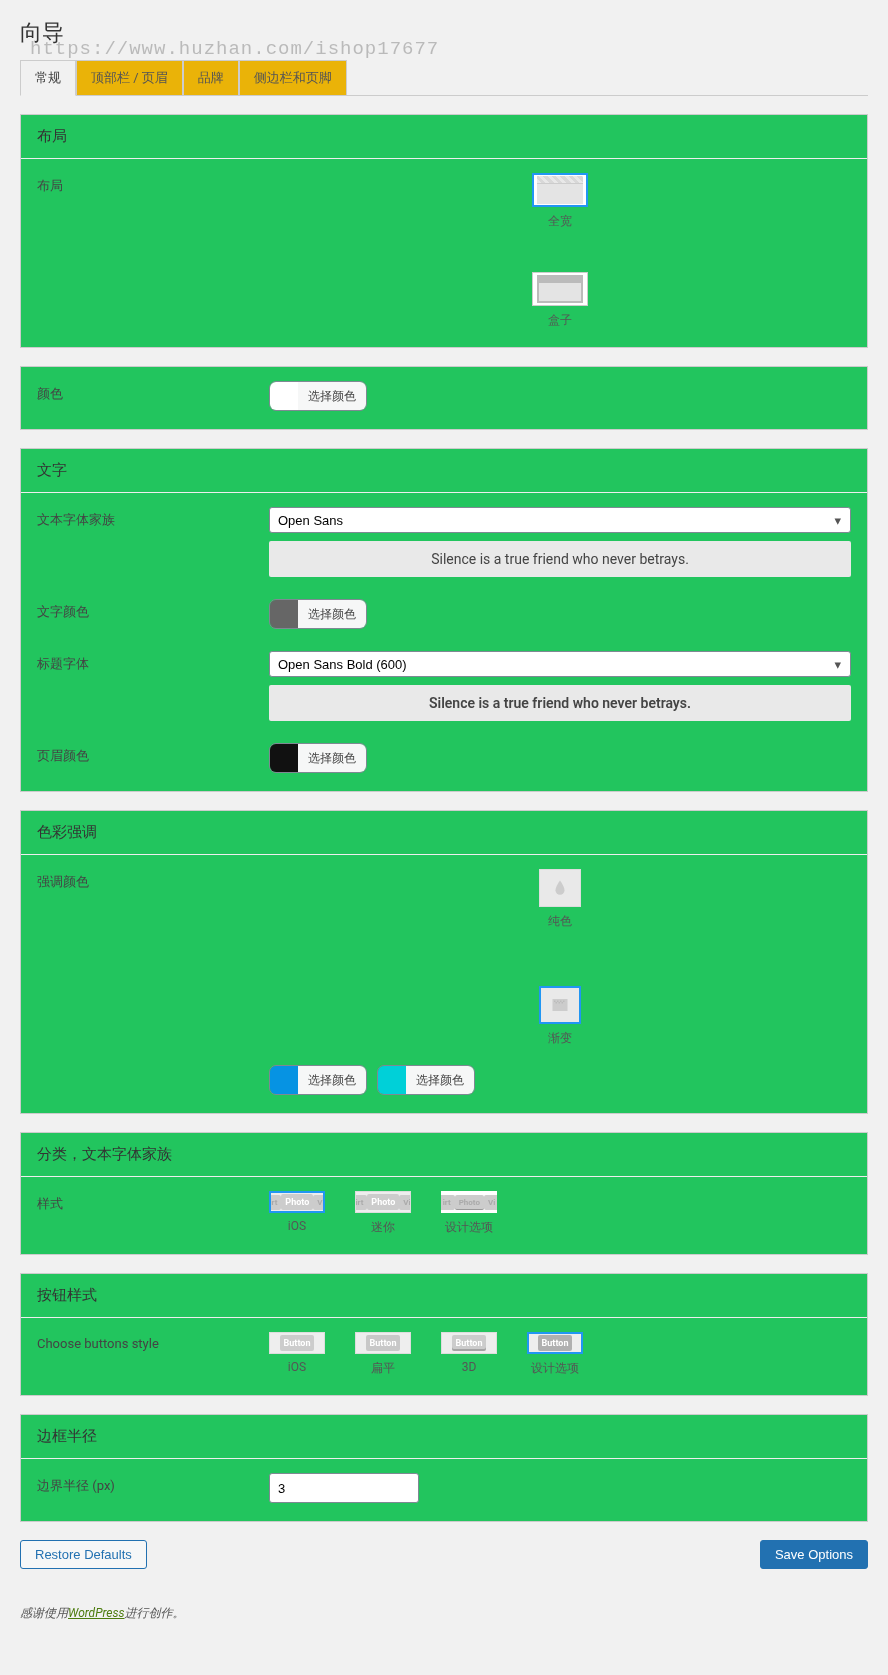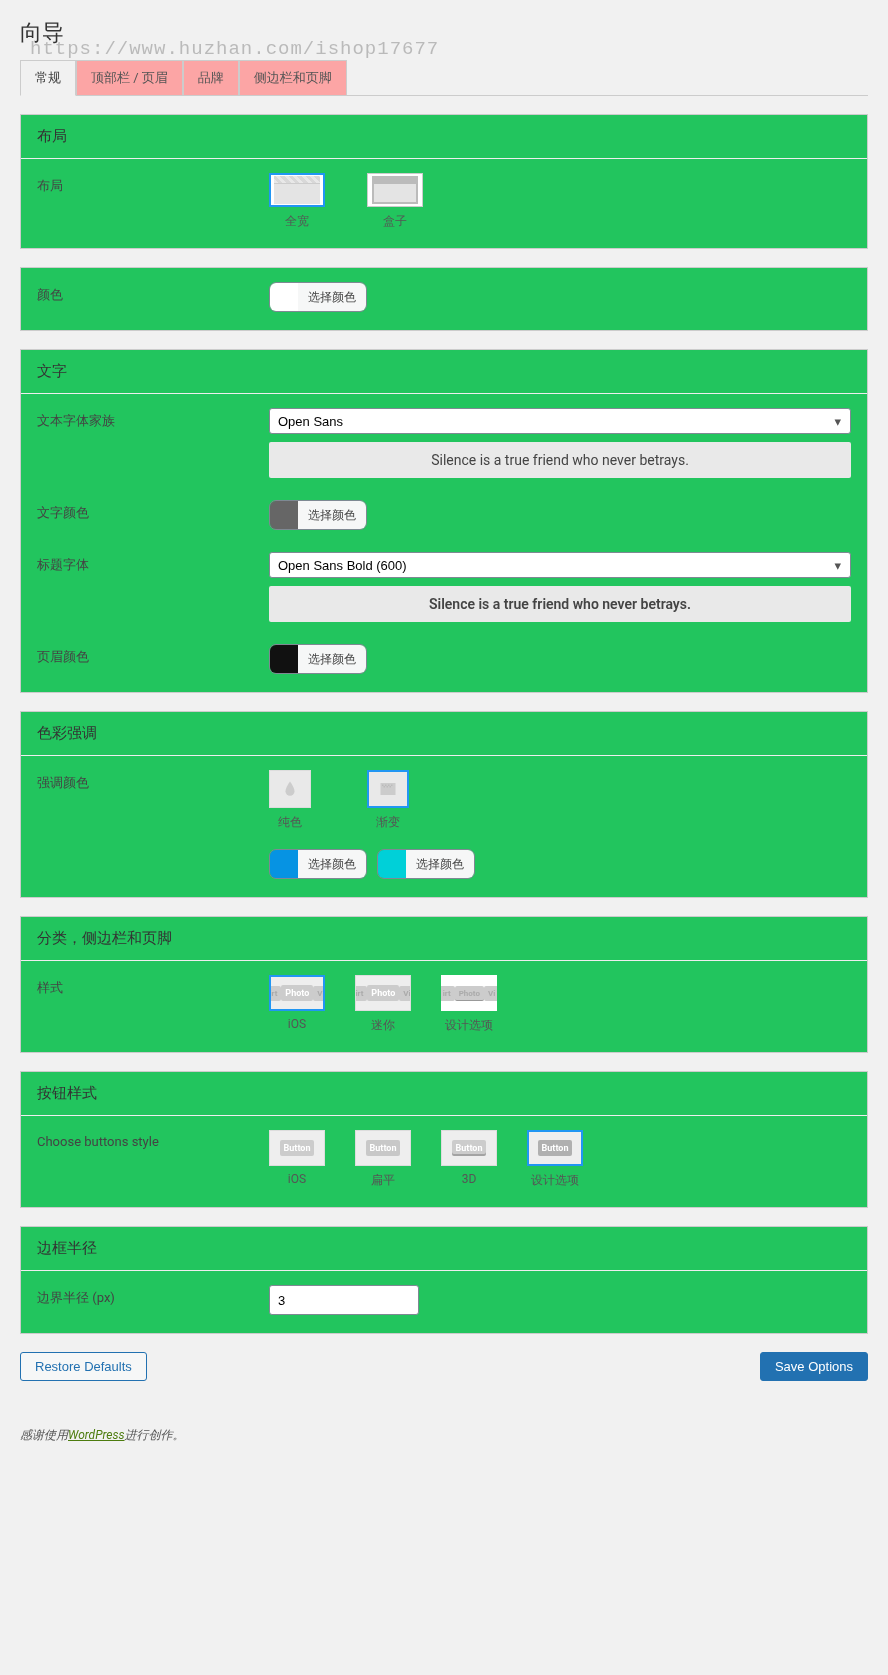--- a/index.html
+++ b/index.html
@@ -1,30 +1,30 @@
 <!DOCTYPE html>
 <html><head>
 <meta charset="utf-8">
 <style>
 * { box-sizing: border-box; margin: 0; padding: 0; }
 body { font-family: -apple-system, "Segoe UI", Roboto, sans-serif; font-size: 13px; background: #f1f1f1; color: #444; width: 888px; }
 .wrap { padding: 10px 20px 20px 20px; }
 .page-title { font-size: 22px; font-weight: 400; color: #333; margin: 8px 0 12px 0; }
 .watermark { position: absolute; top: 38px; left: 30px; font-family: "Courier New", monospace; font-size: 19px; color: rgba(120,120,120,0.45); letter-spacing: 1px; pointer-events: none; z-index: 10; }
 .tabs { display: flex; border-bottom: 1px solid #ccc; margin-bottom: 18px; }
-.tab { padding: 8px 14px; background: #fca5a5; border: 1px solid #ccc; margin-bottom: -1px; margin-right: 0; color: #555; cursor: pointer; font-size: 13px; }
+.tab { padding: 8px 14px; background: #eab308; border: 1px solid #ccc; margin-bottom: -1px; margin-right: 0; color: #555; cursor: pointer; font-size: 13px; }
 .tab.active { background: #f1f1f1; border-bottom-color: #f1f1f1; color: #444; font-weight: 500; }
 .panel { background: #22c55e; border: 1px solid #ccc; margin-bottom: 18px; }
 .panel-header { padding: 12px 16px; border-bottom: 1px solid #eee; font-size: 15px; color: #333; }
 .panel-body { padding: 14px 16px 18px 16px; }
 .field { display: flex; align-items: flex-start; margin-bottom: 18px; }
 .field:last-child { margin-bottom: 0; }
 .label { width: 232px; flex-shrink: 0; color: #444; font-size: 13px; padding-top: 4px; }
 .controls { flex-grow: 1; }
-.thumb-row { display: flex; gap: 42px; }
+.thumb-row { display: flex; gap: 42px; flex-direction: column; }
 .thumb-item { text-align: center; font-size: 12px; color: #555; }
 .thumb-box { width: 56px; height: 34px; border: 1px solid #ccc; margin: 0 auto 6px auto; padding: 2px; display: flex; align-items: center; justify-content: center; background:#fff; }
 .thumb-box.selected { border: 2px solid #2196f3; }
 .layout-full { width: 46px; height: 28px; background: repeating-linear-gradient(45deg,#d8d8d8,#d8d8d8 3px,#e8e8e8 3px,#e8e8e8 6px); position:relative; }
 .layout-full:after{content:'';position:absolute;left:0;right:0;top:7px;bottom:0;background:#e4e4e4;border-top:1px solid #ccc;}
 .layout-box { width: 46px; height: 28px; background:#e4e4e4;border:2px solid #bbb;position:relative;}
 .layout-box:before{content:'';position:absolute;left:0;right:0;top:0;height:6px;background:#bbb;}
 .color-picker { display: inline-flex; border: 1px solid #7e8993; border-radius: 7px; overflow: hidden; vertical-align: middle; }
 .color-swatch { width: 28px; height: 28px; }
 .color-btn { padding: 0 10px; line-height: 28px; background:#f6f7f7; cursor:pointer; font-size:12px; }
@@ -36,30 +36,30 @@
 .icon-box.selected { border: 2px solid #2196f3; }
 .drop-svg { width:18px;height:22px;fill:#ccc;}
 .grad-svg { width:20px;height:18px;fill:#ccc;}
 .color-row { display:flex; gap:10px;}
 .swatch-sel .color-swatch{ background:#0693e3;}
 .swatch-sel2 .color-swatch{ background:#00d0d8;}
 .swatch-gray .color-swatch{ background:#666;}
 .swatch-black .color-swatch{ background:#111;}
 .swatch-white .color-swatch{ background:#fff;}
 .btn-style-row { display:flex; gap:30px;}
-.style-thumb { width:56px;height:36px;background:#eee;border:1px solid #ddd;display:flex;align-items:center;justify-content:center;margin:0 auto 6px auto;font-size:9px;color:#888;font-weight:bold;overflow:hidden;}
+.style-thumb { width:56px;height:22px;background:#eee;border:1px solid #ddd;display:flex;align-items:center;justify-content:center;margin:0 auto 6px auto;font-size:9px;color:#888;font-weight:bold;overflow:hidden;}
 .style-thumb.selected{border:2px solid #2196f3;}
 .style-thumb span{background:#ccc;padding:3px 4px;border-radius:2px;color:#fff;font-size:9px;}
 .style-thumb .txt{color:#aaa;font-size:8px;}
 .btn-chip{background:#bbb;color:#fff;font-size:9px;padding:5px 7px;border-radius:2px;font-weight:bold;}
 .btn-chip.d3{box-shadow:inset 0 -2px 0 rgba(0,0,0,0.2);}
 .btn-chip.flat{background:#c8c8c8;}
 .btn-chip.sel{background:#b0b0b0;}
 .number-input { width: 150px; height: 30px; border: 1px solid #7e8993; border-radius: 3px; padding: 0 8px; font-size: 13px; }
-.footer-actions { display: flex; justify-content: space-between; margin-top: 10px; margin-bottom: 40px;}
+.footer-actions { display: flex; justify-content: space-between; margin-top: 10px; margin-bottom: 30px;}
 .btn { padding: 6px 14px; border-radius: 3px; font-size: 13px; cursor: pointer; }
 .btn-secondary { background:#f6f7f7; border:1px solid #2271b1; color:#2271b1;}
 .btn-primary { background:#2271b1; border:1px solid #2271b1; color:#fff;}
 .thanks { font-size: 12px; color: #555; font-style: italic; padding: 6px 0 12px 0;}
 .thanks a { color: #4d7c0f; text-decoration: underline;}
 </style>
 </head>
 <body>
 
 <div class="wrap">
@@ -205,21 +205,21 @@
               <div class="color-swatch"></div>
               <div class="color-btn">选择颜色</div>
             </div>
           </div>
         </div>
       </div>
     </div>
   </div>
 
   <div class="panel">
-    <div class="panel-header">分类，侧边栏和页脚</div>
+    <div class="panel-header">分类，文本字体家族</div>
     <div class="panel-body">
       <div class="field">
         <div class="label">样式</div>
         <div class="controls">
           <div class="btn-style-row">
             <div class="thumb-item">
               <div class="style-thumb selected">
                   <span class="txt">irt</span>
                   <span>Photo</span>
                   <span class="txt">Vi</span>

